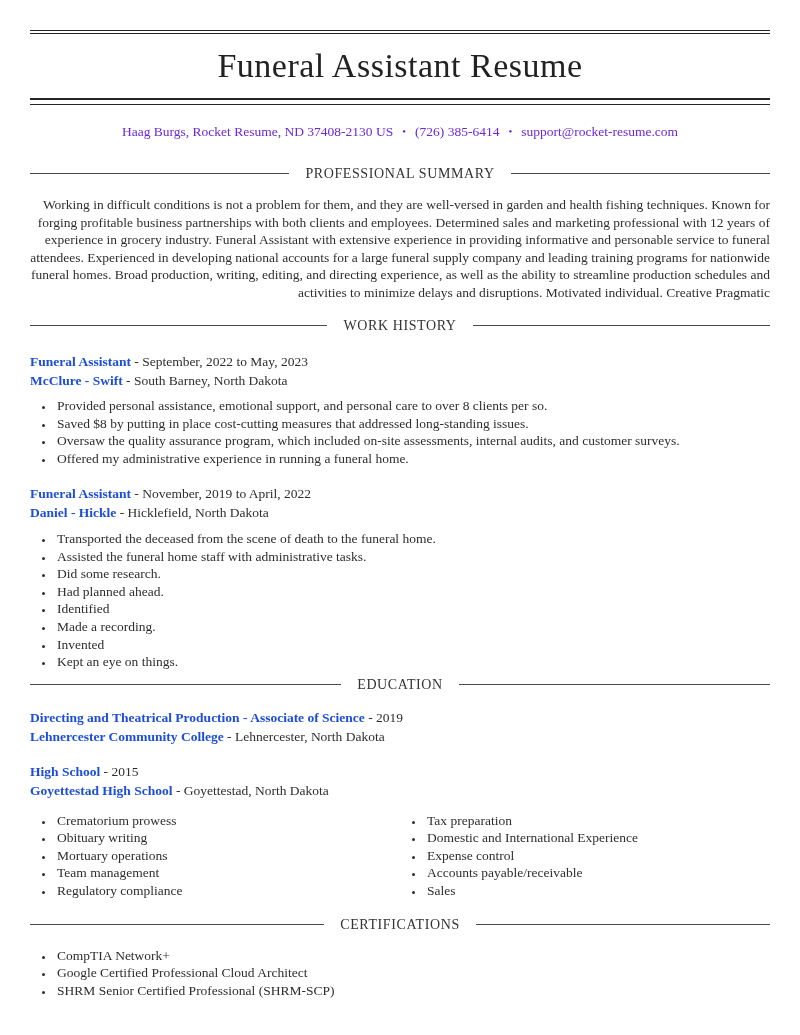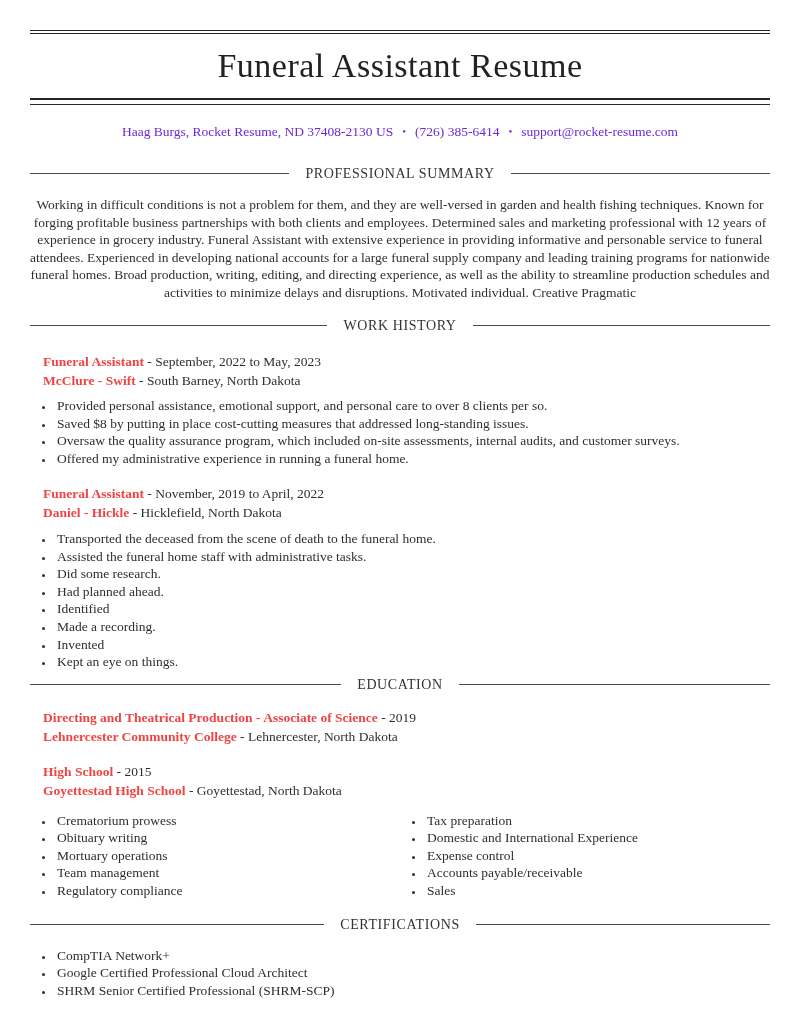--- a/index.html
+++ b/index.html
@@ -60,27 +60,27 @@
     letter-spacing: 0.6px;
     white-space: nowrap;
     line-height: 19px;
     font-weight: 400;
   }
 
   .mt-summary-head { margin-top: 24px; }
   .summary-text {
     margin-top: 13px;
     line-height: 17.6px;
-    text-align: center;
+    text-align: right;
     color: #2f2f2f;
   }
   .mt-work-head { margin-top: 14px; text-align: right; }
 
   .job-header { margin-top: 17px; line-height: 19px; }
-  .job-header b, .edu-header b { color: #ef4444; font-weight: 700; margin-left: 13px; }
+  .job-header b, .edu-header b { color: #1d4ed8; font-weight: 700; }
 
   ul.bullets {
     margin-top: 7.5px;
     padding-left: 25px;
     list-style: disc;
   }
   ul.bullets li { line-height: 17.6px; padding-left: 2px; }
   ul.bullets li::marker { font-size: 11px; }
 
   .mt-edu-head { margin-top: 4px; }

